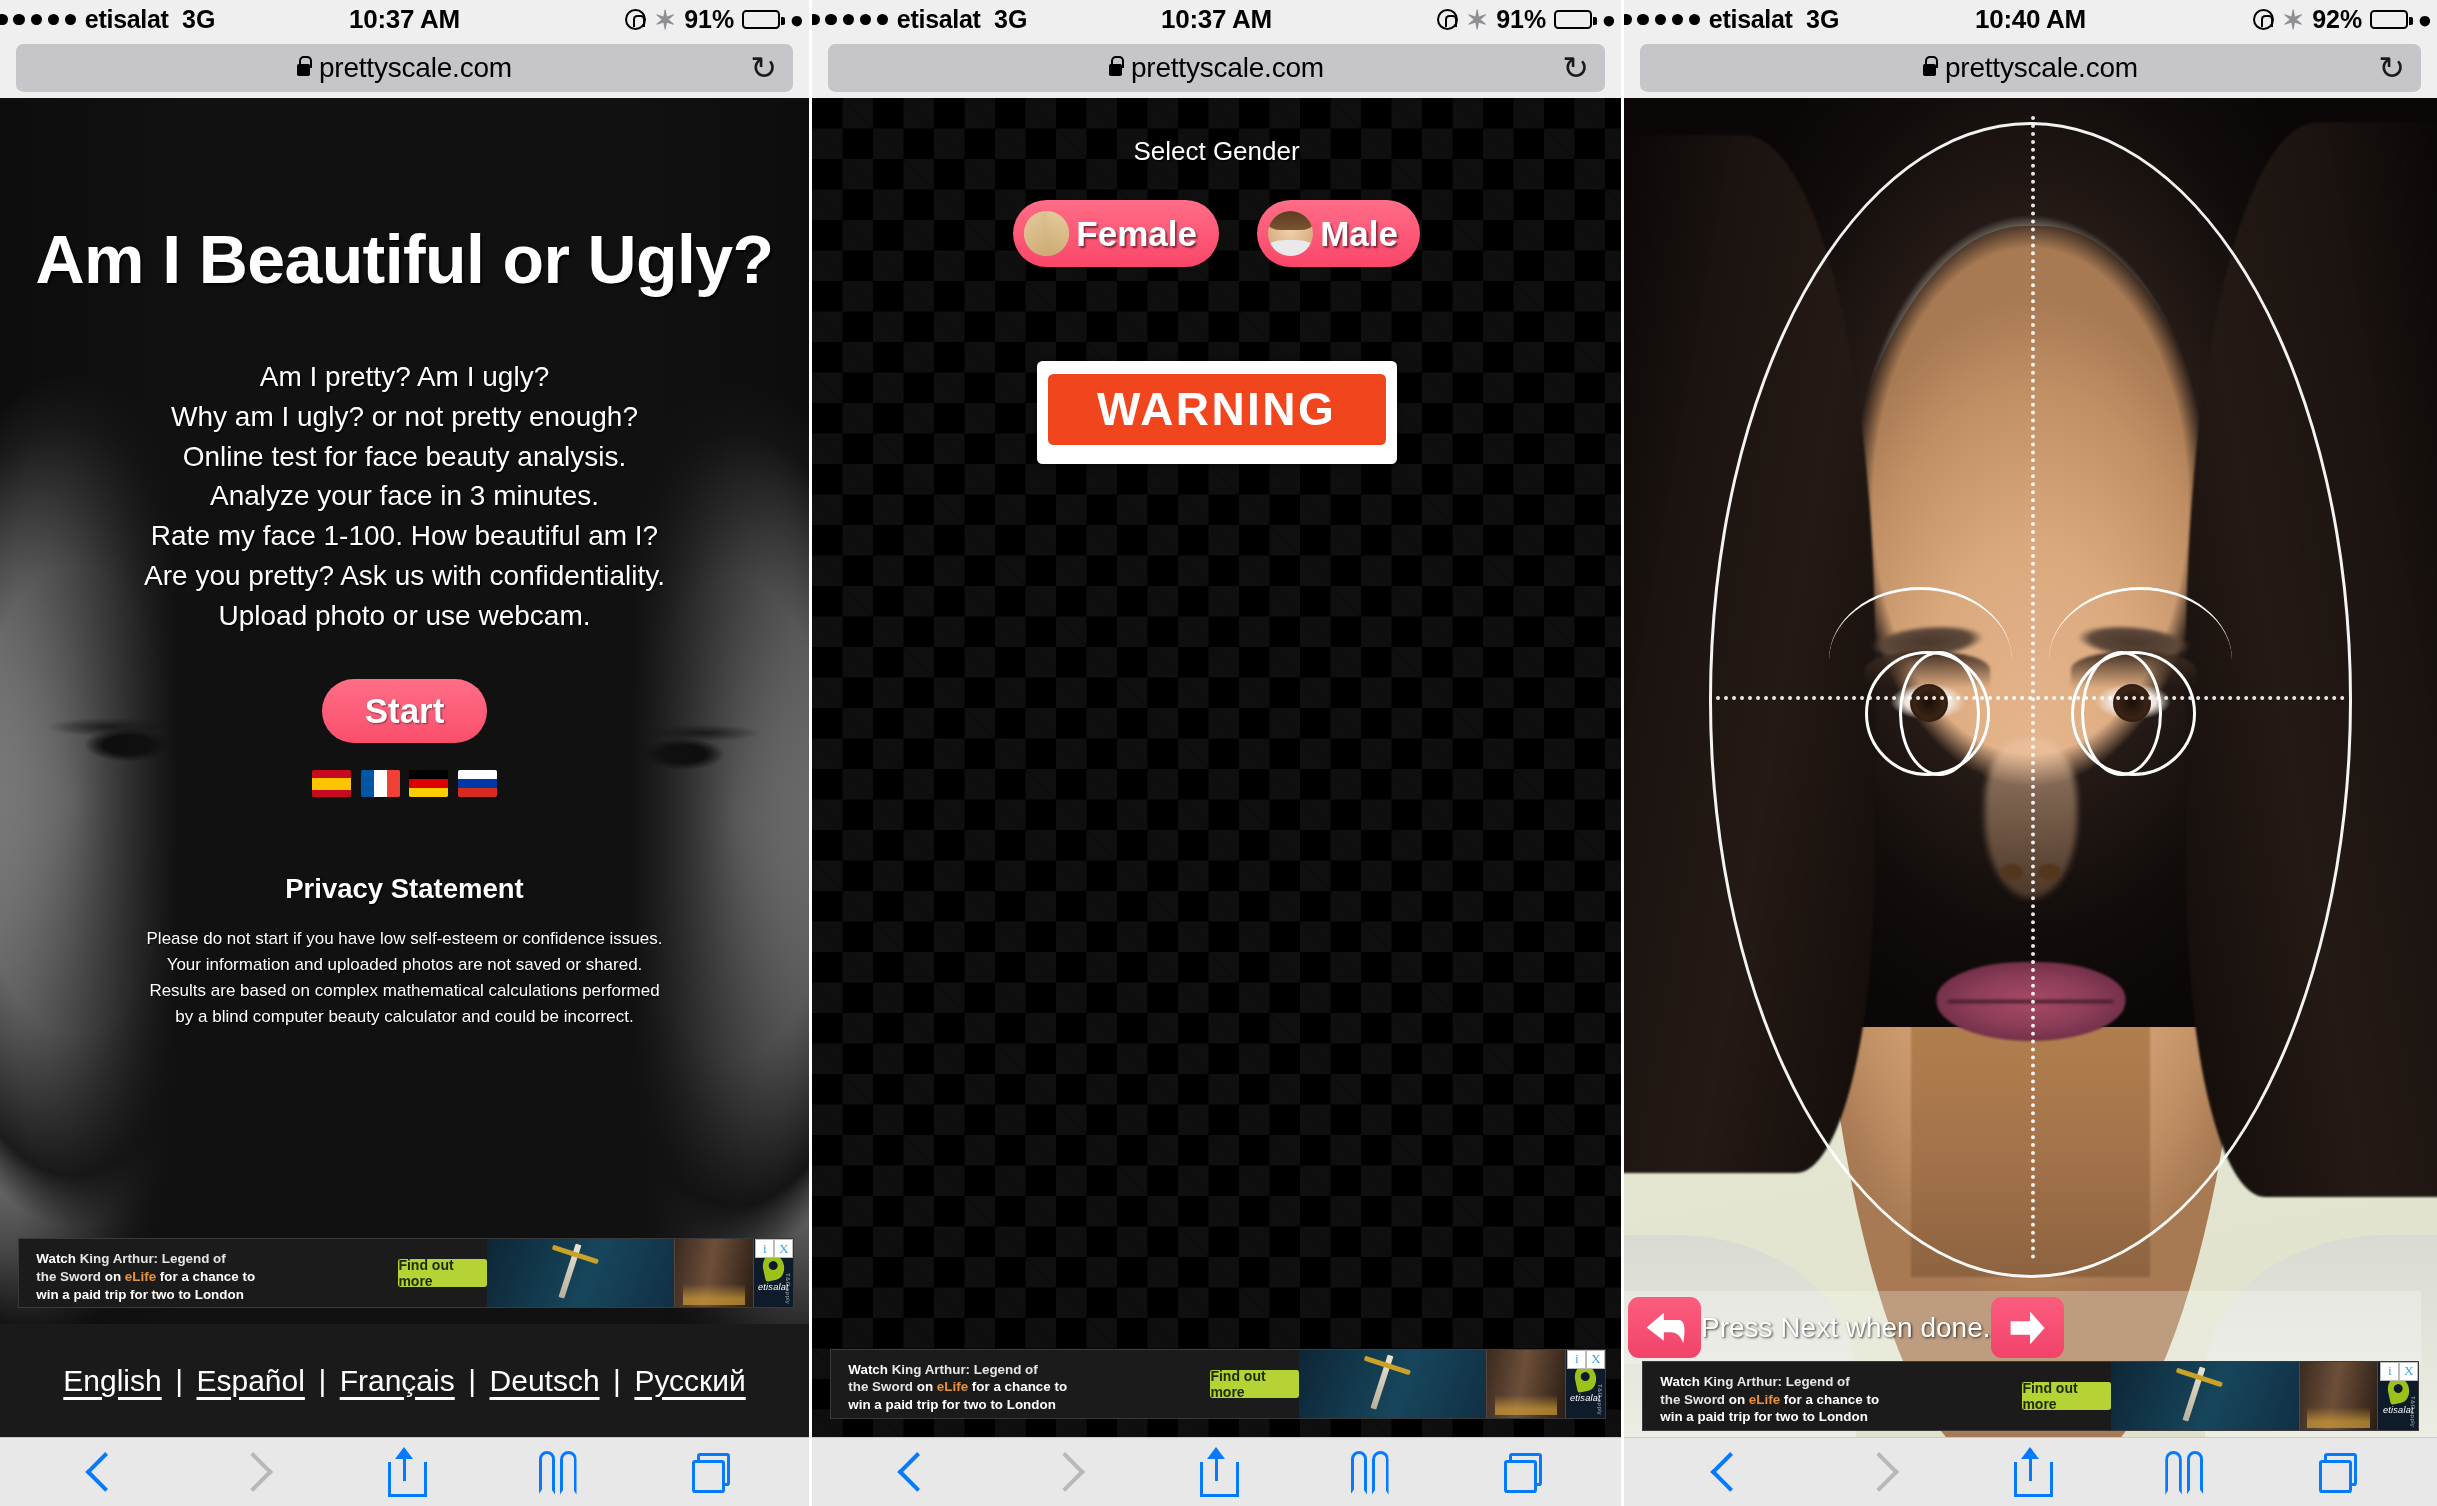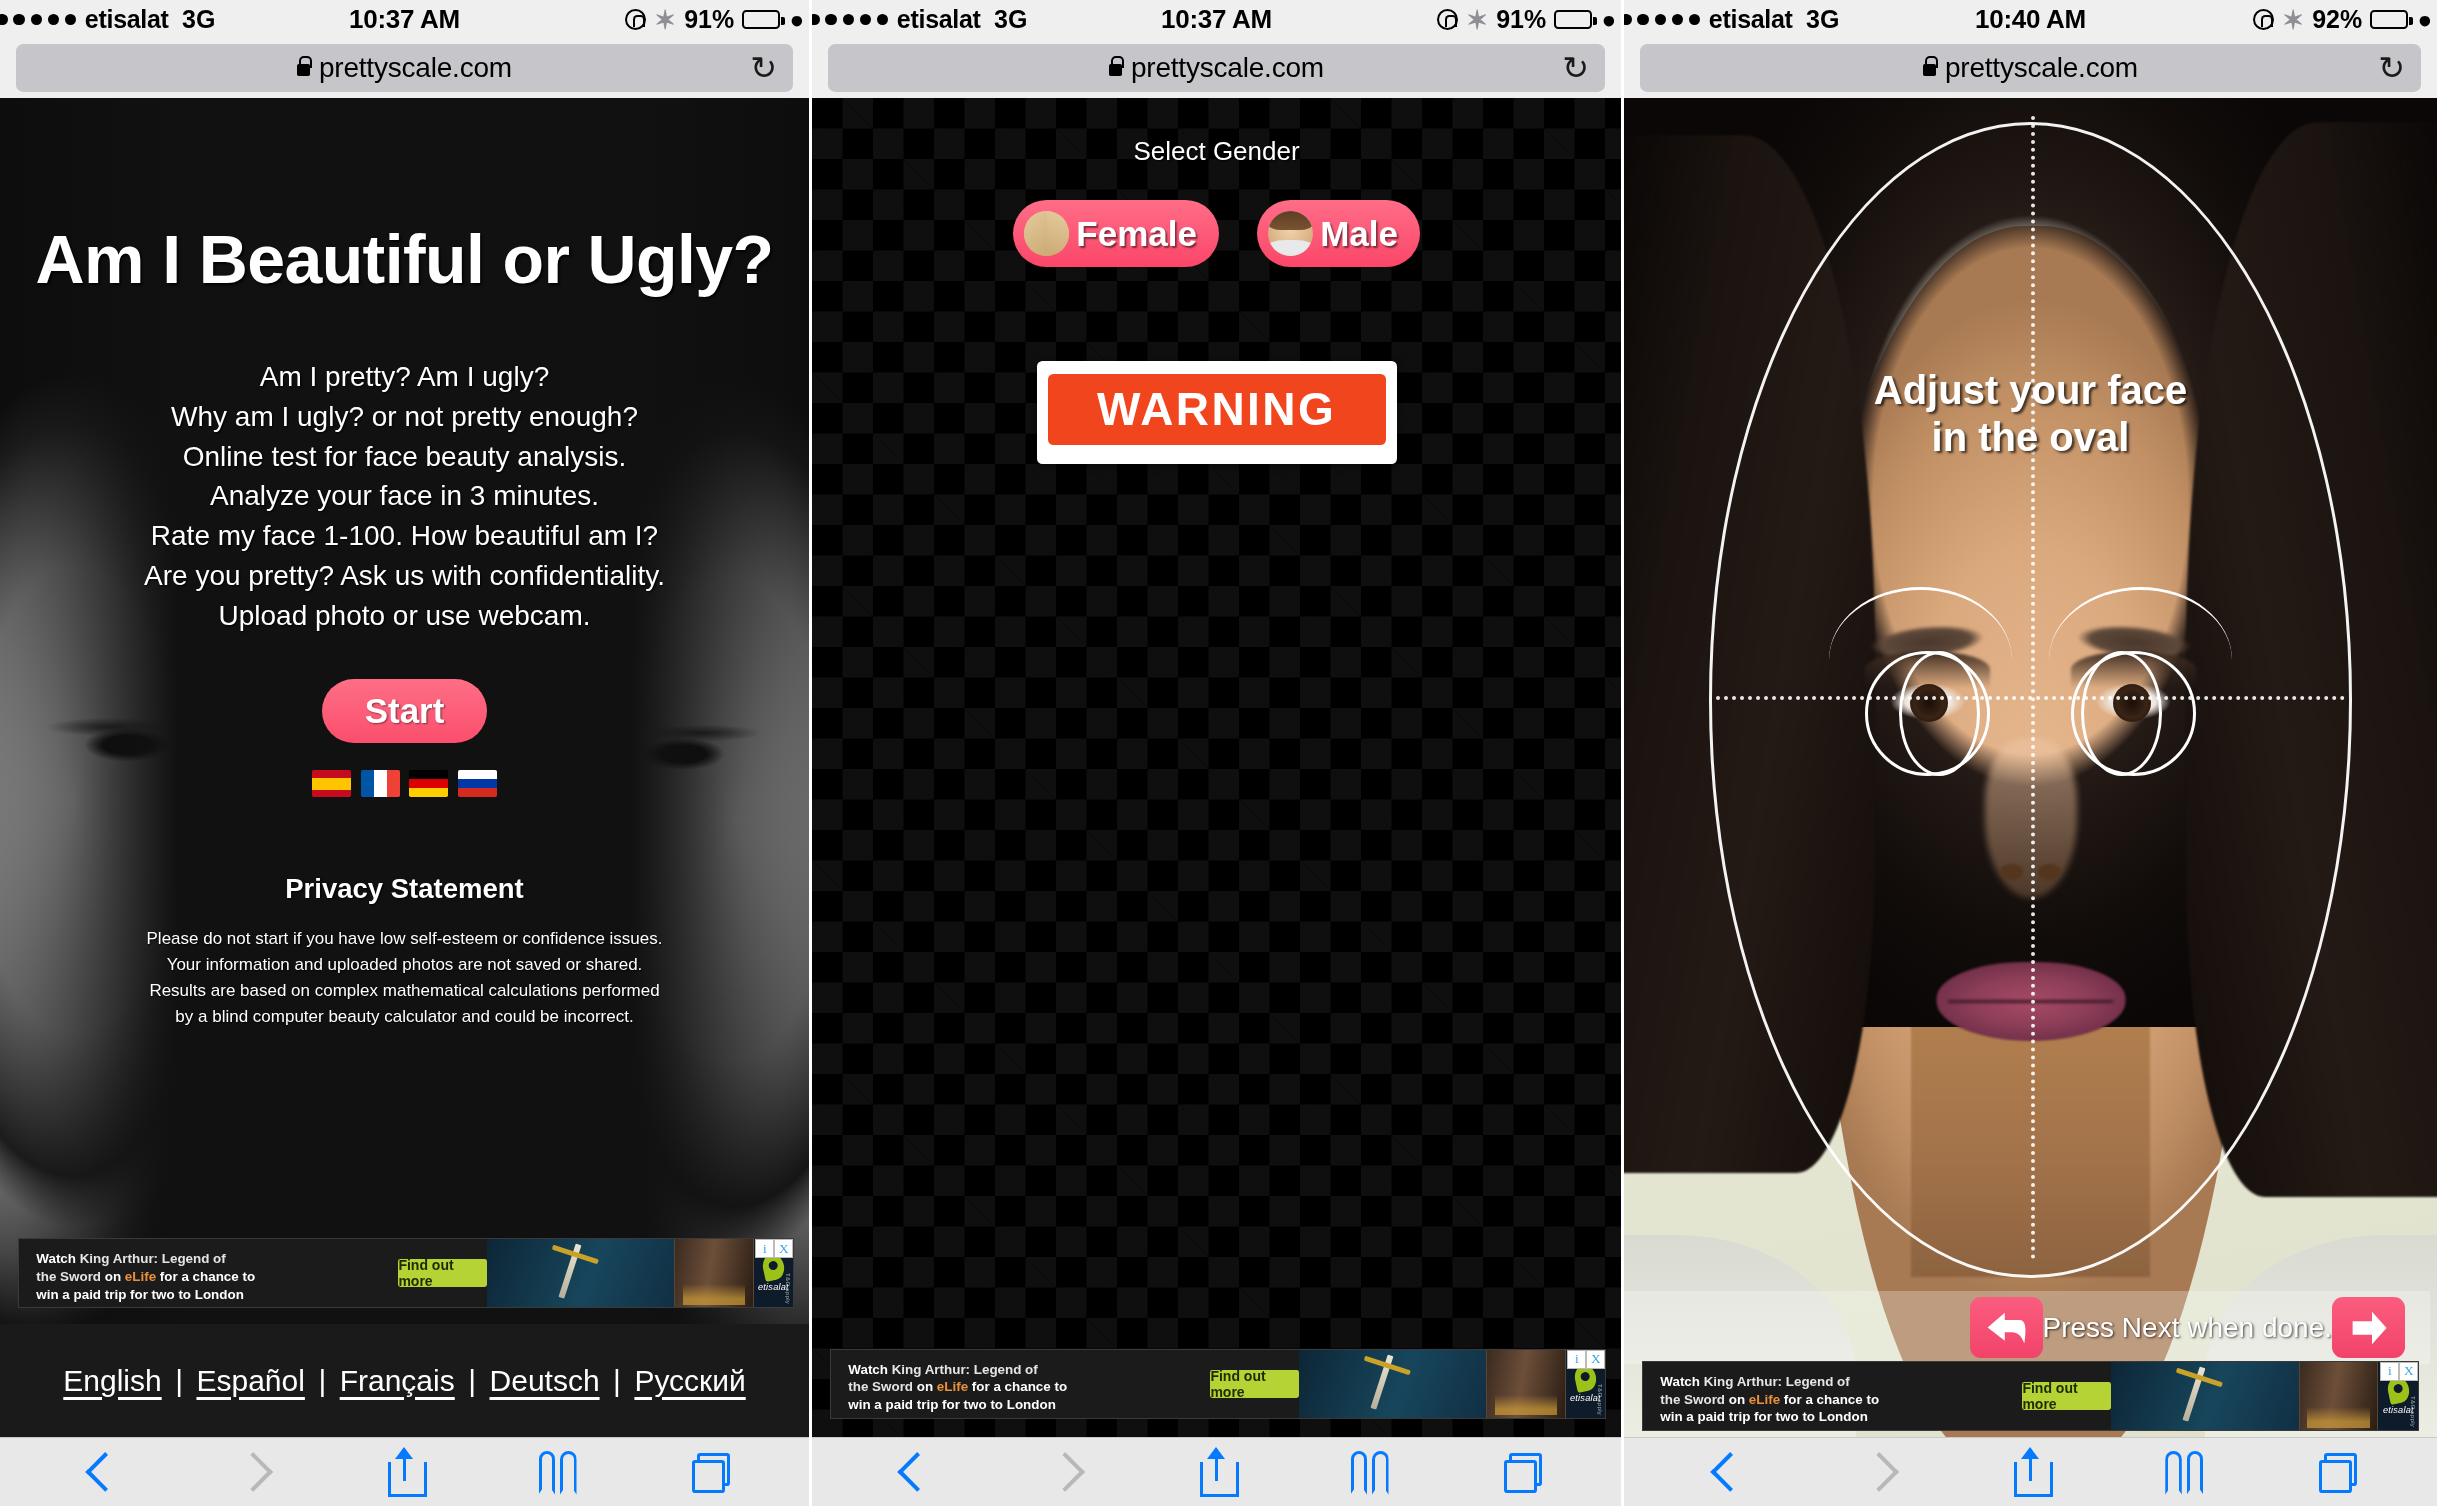--- a/index.html
+++ b/index.html
@@ -398,24 +398,24 @@
     border: 3.1px solid #fff; border-radius: 50%;
   }
   .g-lens-l { left: 275px; } .g-lens-r { right: 275px; }
 
   .adjust-text {
     position: absolute; left: 0; right: 0; top: 269px; text-align: center;
     color: #fff; font-size: 40px; font-weight: 700; line-height: 1.18;
     text-shadow: 2.4px 2.4px 2.4px rgba(0,0,0,.65);
   }
   .nextbar {
-    position: absolute; left: 0; right: 7px; bottom: 73px; height: 73px;
+    position: absolute; left: 0; right: 16px; bottom: 73px; height: 73px;
     background: rgba(255,255,255,.26);
-    display: flex; align-items: center; justify-content: flex-end;
-    padding: 0 25px;
+    display: flex; align-items: center; justify-content: flex-start;
+    padding: 0 4px;
   }
   .navbtn {
     width: 73px; height: 61px; border-radius: 11px;
     background: linear-gradient(to bottom, #fb5d7e, #f2436a);
     display: flex; align-items: center; justify-content: center;
     border: none; cursor: pointer;
   }
   .arrow-back, .arrow-fwd { display: block; }
   .nexttext {
     color: #fff; font-size: 28px; text-shadow: 1.2px 1.2px 2.4px rgba(0,0,0,.7);
@@ -784,24 +784,20 @@
         <div class="vline"></div>
         <div class="hline"></div>
         <div class="g-brow-l"></div>
         <div class="g-brow-r"></div>
         <div class="g-eye-l"></div>
         <div class="g-eye-r"></div>
         <div class="g-lens-l"></div>
         <div class="g-lens-r"></div>
       </div>
 
-      <div class="adjust-text">
-        <div>Adjust your face</div>
-        <div>in the oval</div>
-      </div>
 
       <div class="nextbar">
         <button class="navbtn">
           <svg class="arrow-back" width="44" height="38" viewBox="0 0 72 62">
             <path d="M6 30 L34 6 L34 18 L58 18 C68 18 70 30 66 56 C58 36 50 38 34 38 L34 52 Z" fill="#ffffff"></path>
           </svg>
         </button>
         <span class="nexttext">Press Next when done.</span>
         <button class="navbtn">
           <svg class="arrow-fwd" width="40" height="38" viewBox="0 0 66 62">

